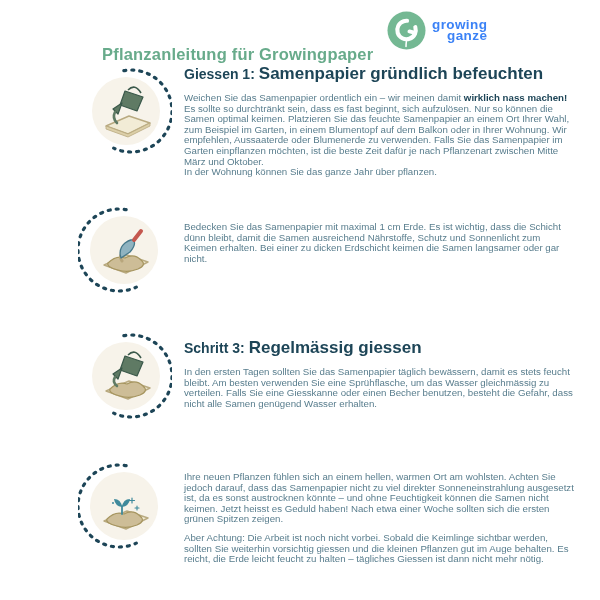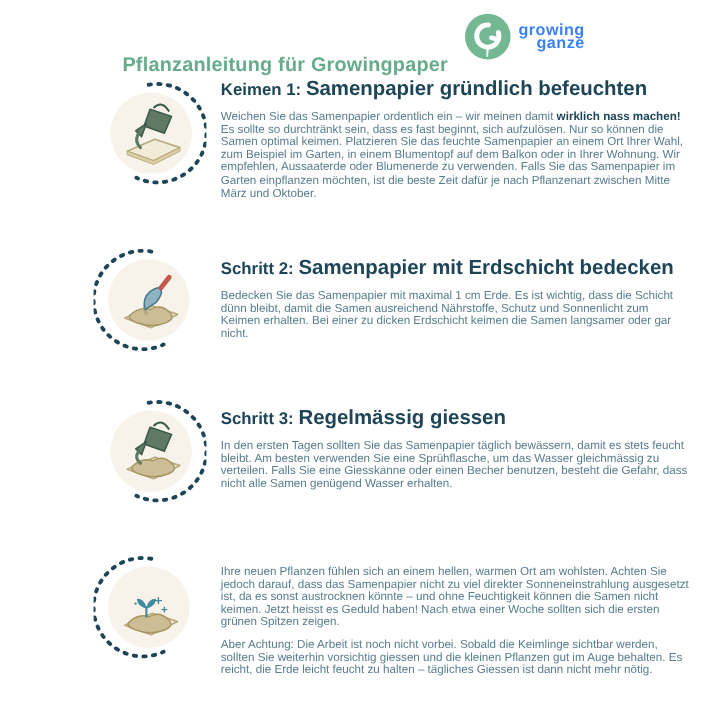--- a/index.html
+++ b/index.html
@@ -106,33 +106,31 @@
     <path d="M44 53 L44 45" stroke="#3f8a9c" stroke-width="1.8" stroke-linecap="round"></path>
     <path d="M44 46 Q37 45 36 38 Q43 38 44 46 Z" fill="#3f8a9c"></path>
     <path d="M44 46 Q51 45 52 38 Q45 38 44 46 Z" fill="#3f8a9c"></path>
     <path d="M54 37 v5 M51.5 39.5 h5" stroke="#3f8a9c" stroke-width="1.2" stroke-linecap="round"></path>
     <path d="M59 45 v4 M57 47 h4" stroke="#3f8a9c" stroke-width="1.1" stroke-linecap="round"></path>
     <circle cx="35" cy="42" r="1" fill="#3f8a9c"></circle>
   </svg>
 
   <div class="step-text step-1">
     <div class="step-heading">
-      <span class="step-label">Keimen 1:</span><span class="step-title">Samenpapier gründlich befeuchten</span>
+      <span class="step-label">Giessen 1:</span><span class="step-title">Samenpapier gründlich befeuchten</span>
     </div>
     <div class="step-body">
       <div>
         <span>Weichen Sie das Samenpapier ordentlich ein – wir meinen damit </span><b>wirklich nass machen!</b><span> Es sollte so durchtränkt sein, dass es fast beginnt, sich aufzulösen. Nur so können die Samen optimal keimen. Platzieren Sie das feuchte Samenpapier an einem Ort Ihrer Wahl, zum Beispiel im Garten, in einem Blumentopf auf dem Balkon oder in Ihrer Wohnung. Wir empfehlen, Aussaaterde oder Blumenerde zu verwenden. Falls Sie das Samenpapier im Garten einpflanzen möchten, ist die beste Zeit dafür je nach Pflanzenart zwischen Mitte März und Oktober.</span>
       </div>
+      <div>In der Wohnung können Sie das ganze Jahr über pflanzen.</div>
     </div>
   </div>
 
   <div class="step-text step-2">
-    <div class="step-heading">
-      <span class="step-label">Schritt 2:</span><span class="step-title">Samenpapier mit Erdschicht bedecken</span>
-    </div>
     <div class="step-body">Bedecken Sie das Samenpapier mit maximal 1 cm Erde. Es ist wichtig, dass die Schicht dünn bleibt, damit die Samen ausreichend Nährstoffe, Schutz und Sonnenlicht zum Keimen erhalten. Bei einer zu dicken Erdschicht keimen die Samen langsamer oder gar nicht.</div>
   </div>
 
   <div class="step-text step-3">
     <div class="step-heading">
       <span class="step-label">Schritt 3:</span><span class="step-title">Regelmässig giessen</span>
     </div>
     <div class="step-body">In den ersten Tagen sollten Sie das Samenpapier täglich bewässern, damit es stets feucht bleibt. Am besten verwenden Sie eine Sprühflasche, um das Wasser gleichmässig zu verteilen. Falls Sie eine Giesskanne oder einen Becher benutzen, besteht die Gefahr, dass nicht alle Samen genügend Wasser erhalten.</div>
   </div>
 

